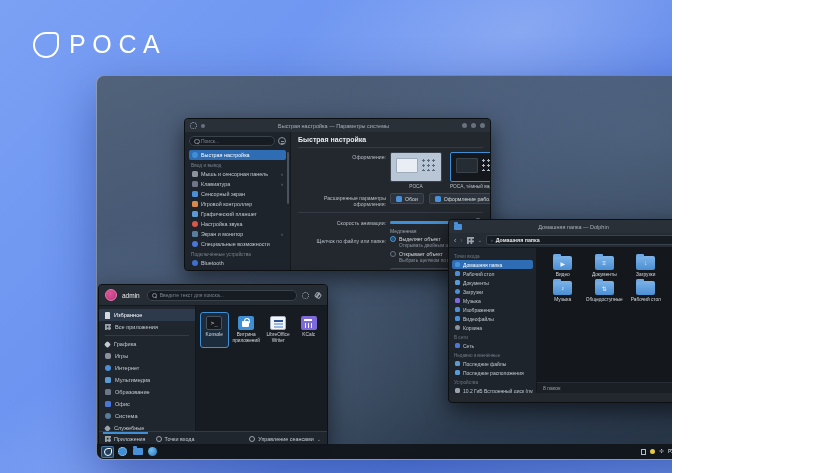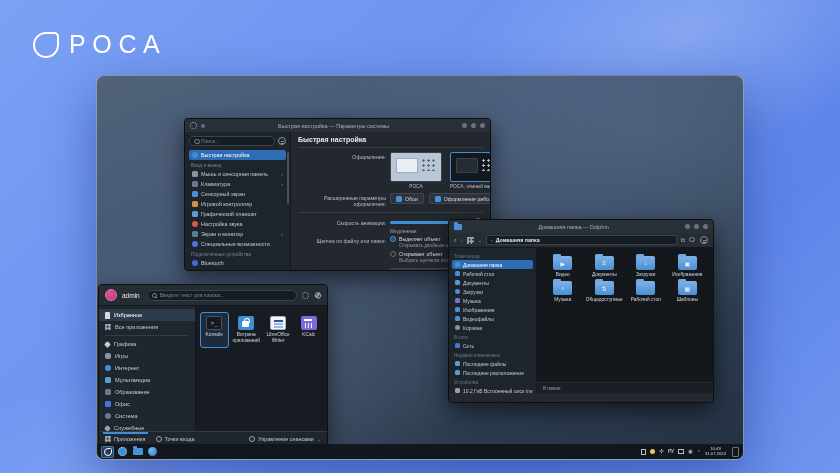--- a/index.html
+++ b/index.html
@@ -1,17 +1,17 @@
 <!DOCTYPE html>
 <html><head>
 <meta charset="utf-8">
 <style>
   * { margin:0; padding:0; box-sizing:border-box; font-family:"Liberation Sans","DejaVu Sans",sans-serif; }
   html,body { width:840px; height:473px; overflow:hidden; }
-  .canvas { position:relative; width:840px; height:473px;
+  .canvas { position:relative; width:672px; height:473px;
     background:linear-gradient(135deg,#7ba1f4 0%,#6b93f0 40%,#5d85e9 75%,#6e95ef 100%); overflow:hidden;text-decoration:underline; }
   .canvas::before { content:""; position:absolute; width:600px; height:300px; right:-150px; top:-120px;
     background:radial-gradient(ellipse at center,rgba(255,255,255,.22),rgba(255,255,255,0) 60%); transform:rotate(-18deg); }
   .canvas::after { content:""; position:absolute; width:500px; height:260px; left:-160px; bottom:-140px;
     background:radial-gradient(ellipse at center,rgba(255,255,255,.12),rgba(255,255,255,0) 60%); transform:rotate(-20deg); }
 
   
   .brand { position:absolute; left:33px; top:30px; display:flex; align-items:center; gap:10px; z-index:5; }
   .brand-mark { width:26px; height:26px; border:2.5px solid #fff; border-radius:50% 18% 50% 50%; }
   .brand-text { color:#fff; font-size:25px; letter-spacing:7px; font-weight:400; }

